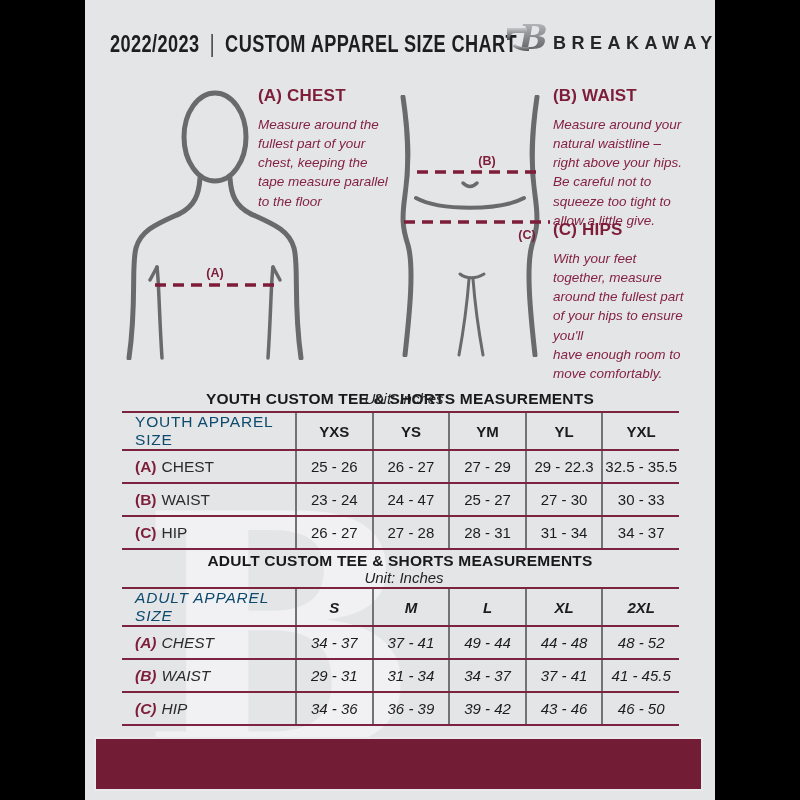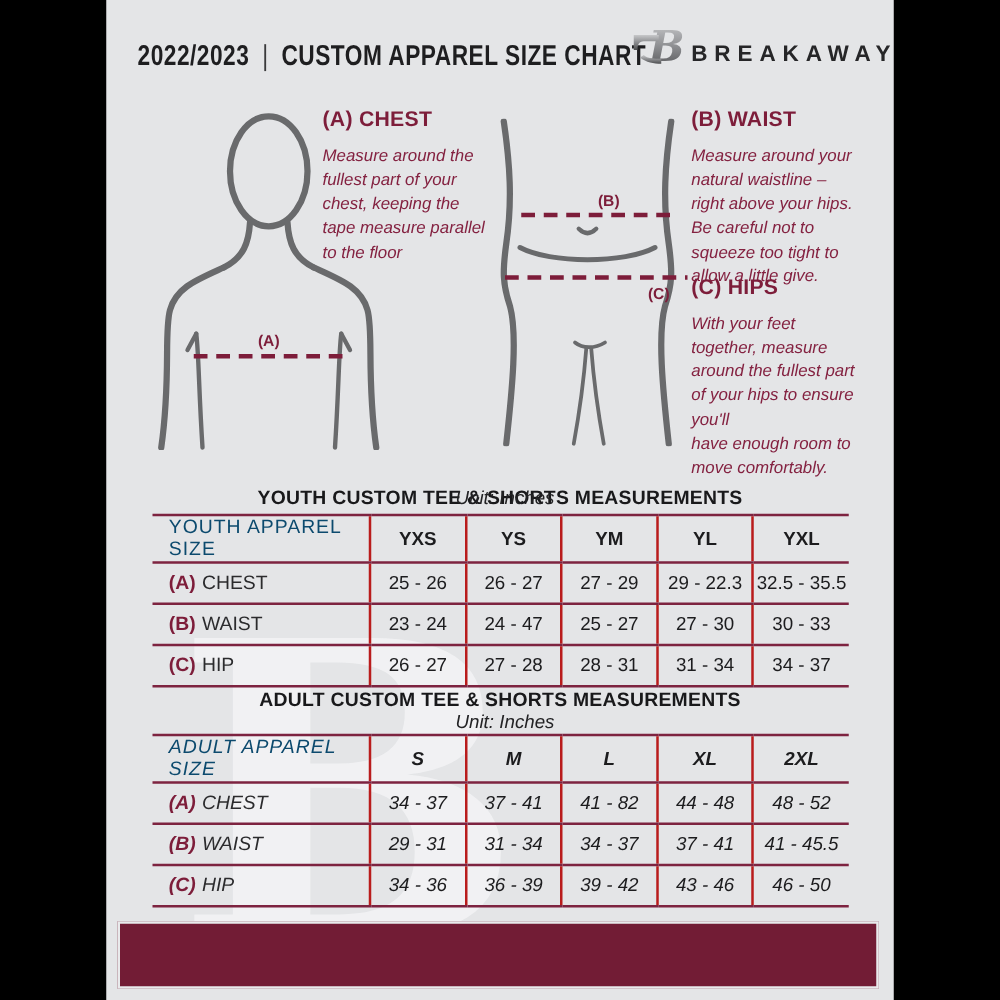--- a/index.html
+++ b/index.html
@@ -55,21 +55,21 @@
   .size-table {
     position:absolute; left:37px; width:557px; z-index:1;
     border-collapse:collapse; table-layout:fixed;
   }
   .youth-table { top:411px; } .adult-table { top:587px;font-style:italic; }
   .size-table col.c0 { width:174px; }
   .size-table td {
     border-bottom:2px solid #7d2340; text-align:center; padding:0;
     font-size:15px; color:#1c1c1e; height:31px;
   }
-  .size-table td + td { border-left:2px solid #b91c1c; }
+  .size-table td + td { border-left:2px solid #737373; }
   .size-table tr.head-row td { border-top:2px solid #7d2340; font-weight:700; }
   .size-table tr.head-row td:first-child {
     font-weight:400; letter-spacing:0.8px; color:#0c4a6e;
   }
   .size-table td.label-col { text-align:left; padding-left:13px; font-size:15.5px; color:#2b2b2d; }
   .row-prefix { font-weight:700; color:#7d1d3a; margin-right:5px; }
   
   .watermark {
     position:absolute; left:55px; top:470px; z-index:0; line-height:1;
     font-family:"DejaVu Serif", serif; font-weight:700; font-size:330px;
@@ -235,21 +235,21 @@
       <td>S</td>
       <td>M</td>
       <td>L</td>
       <td>XL</td>
       <td>2XL</td>
     </tr>
     <tr>
       <td class="label-col"><span class="row-prefix">(A)</span><span>CHEST</span></td>
       <td>34 - 37</td>
       <td>37 - 41</td>
-      <td>41 - 82</td>
+      <td>49 - 44</td>
       <td>44 - 48</td>
       <td>48 - 52</td>
     </tr>
     <tr>
       <td class="label-col"><span class="row-prefix">(B)</span><span>WAIST</span></td>
       <td>29 - 31</td>
       <td>31 - 34</td>
       <td>34 - 37</td>
       <td>37 - 41</td>
       <td>41 - 45.5</td>

